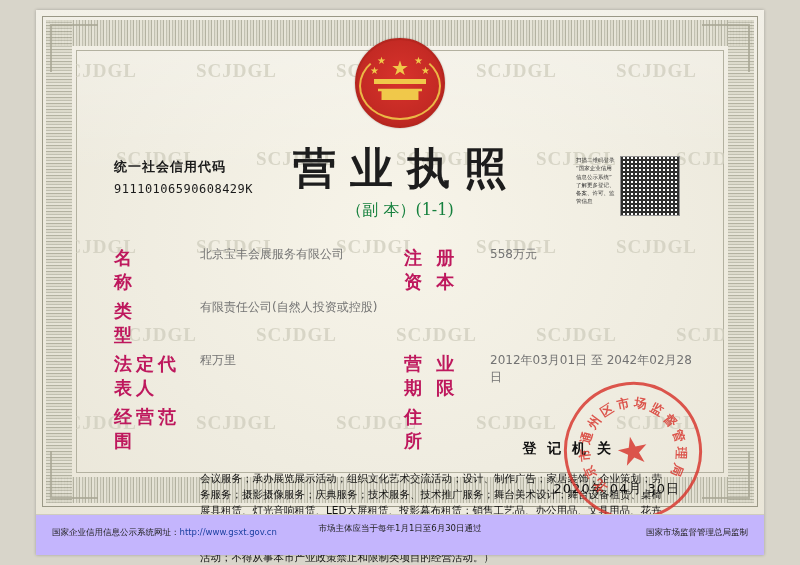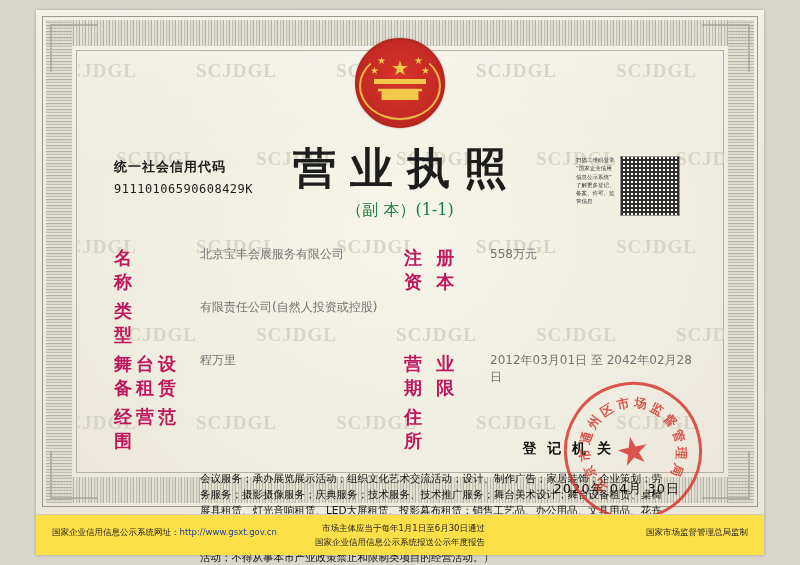--- a/index.html
+++ b/index.html
@@ -283,21 +283,21 @@
     white-space: nowrap;
   }
 
   
   .footer {
     position: absolute;
     left: 36px;
     right: 36px;
     bottom: 10px;
     height: 40px;
-    background: #fde047;
+    background: #c4b5fd;
     border-top: 1px solid #cfccbe;
     font-size: 8.5px;
     color: #222;
   }
   .footer .f-left  { position: absolute; left: 16px;  top: 12px; }
   .footer .f-mid   { position: absolute; left: 50%; transform: translateX(-50%); top: 6px; text-align: right; line-height: 1.7; }
   .footer .f-right { position: absolute; right: 16px; top: 12px; font-weight: normal; }
   .url { color: #1a3fa0; }
 </style>
 </head>
@@ -393,21 +393,21 @@
 
       <div class="row">
         <div class="col-left">
           <div class="flabel">类　　型</div>
           <div class="fvalue">有限责任公司(自然人投资或控股)</div>
         </div>
       </div>
 
       <div class="row">
         <div class="col-left">
-          <div class="flabel">舞台设备租赁</div>
+          <div class="flabel">法定代表人</div>
           <div class="fvalue">程万里</div>
         </div>
         <div class="col-right">
           <div class="flabel">营 业 期 限</div>
           <div class="fvalue">2012年03月01日 至 2042年02月28日</div>
         </div>
       </div>
 
       <div class="row">
         <div class="col-left">
@@ -449,18 +449,17 @@
     </div>
 
   </div>
 
   <div class="footer">
     <div class="f-left">
       <span>国家企业信用信息公示系统网址：</span><span class="url">http://www.gsxt.gov.cn</span>
     </div>
     <div class="f-mid">
       <div>市场主体应当于每年1月1日至6月30日通过</div>
-      <div>国家企业信用信息公示系统报送公示年度报告</div>
     </div>
     <div class="f-right">国家市场监督管理总局监制</div>
   </div>
 
 </div>
 
 </body></html>

